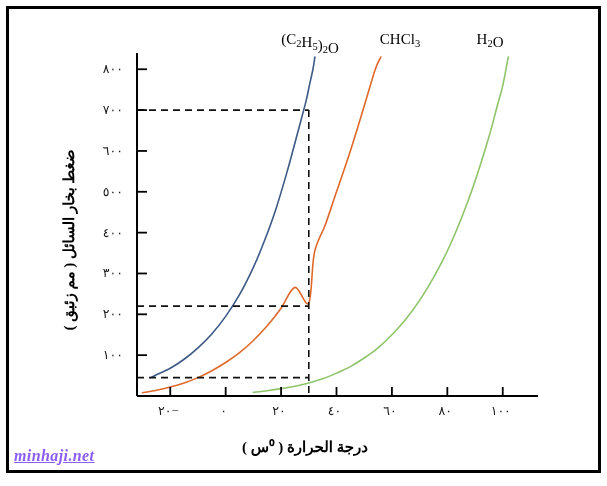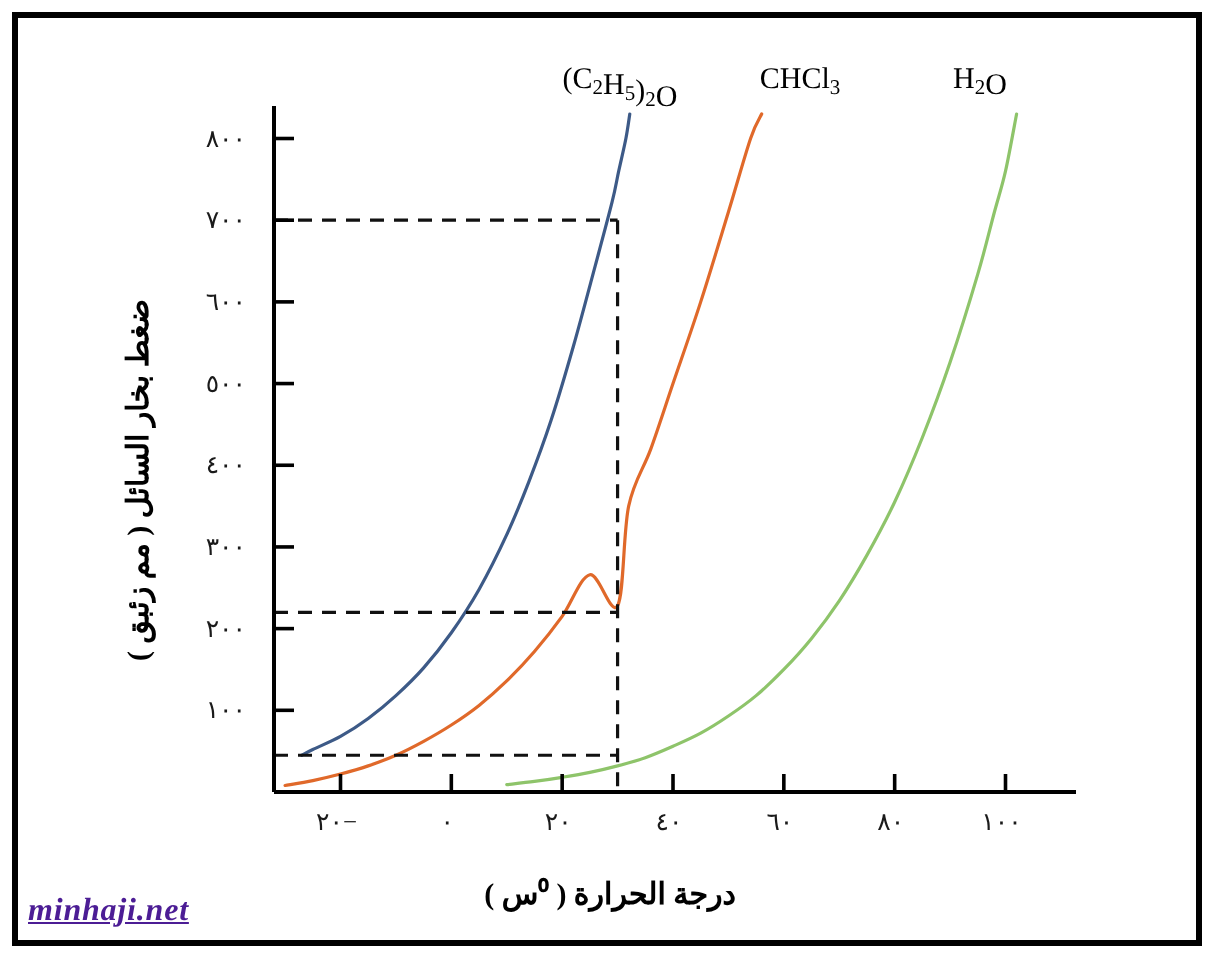--- a/index.html
+++ b/index.html
@@ -54,21 +54,21 @@
     fill: #000000;
   }
   .watermark {
     position: absolute;
     left: 14px;
     top: 447px;
     font-family: "Liberation Serif", serif;
     font-style: italic;
     font-weight: bold;
     font-size: 16px;
-    color: #4c1d95;
+    color: #8b5cf6;
     text-decoration: underline;
     letter-spacing: 0.4px;
   }
 </style>
 </head>
 <body>
 
 <div id="page">
 
   <div class="frame"></div>

